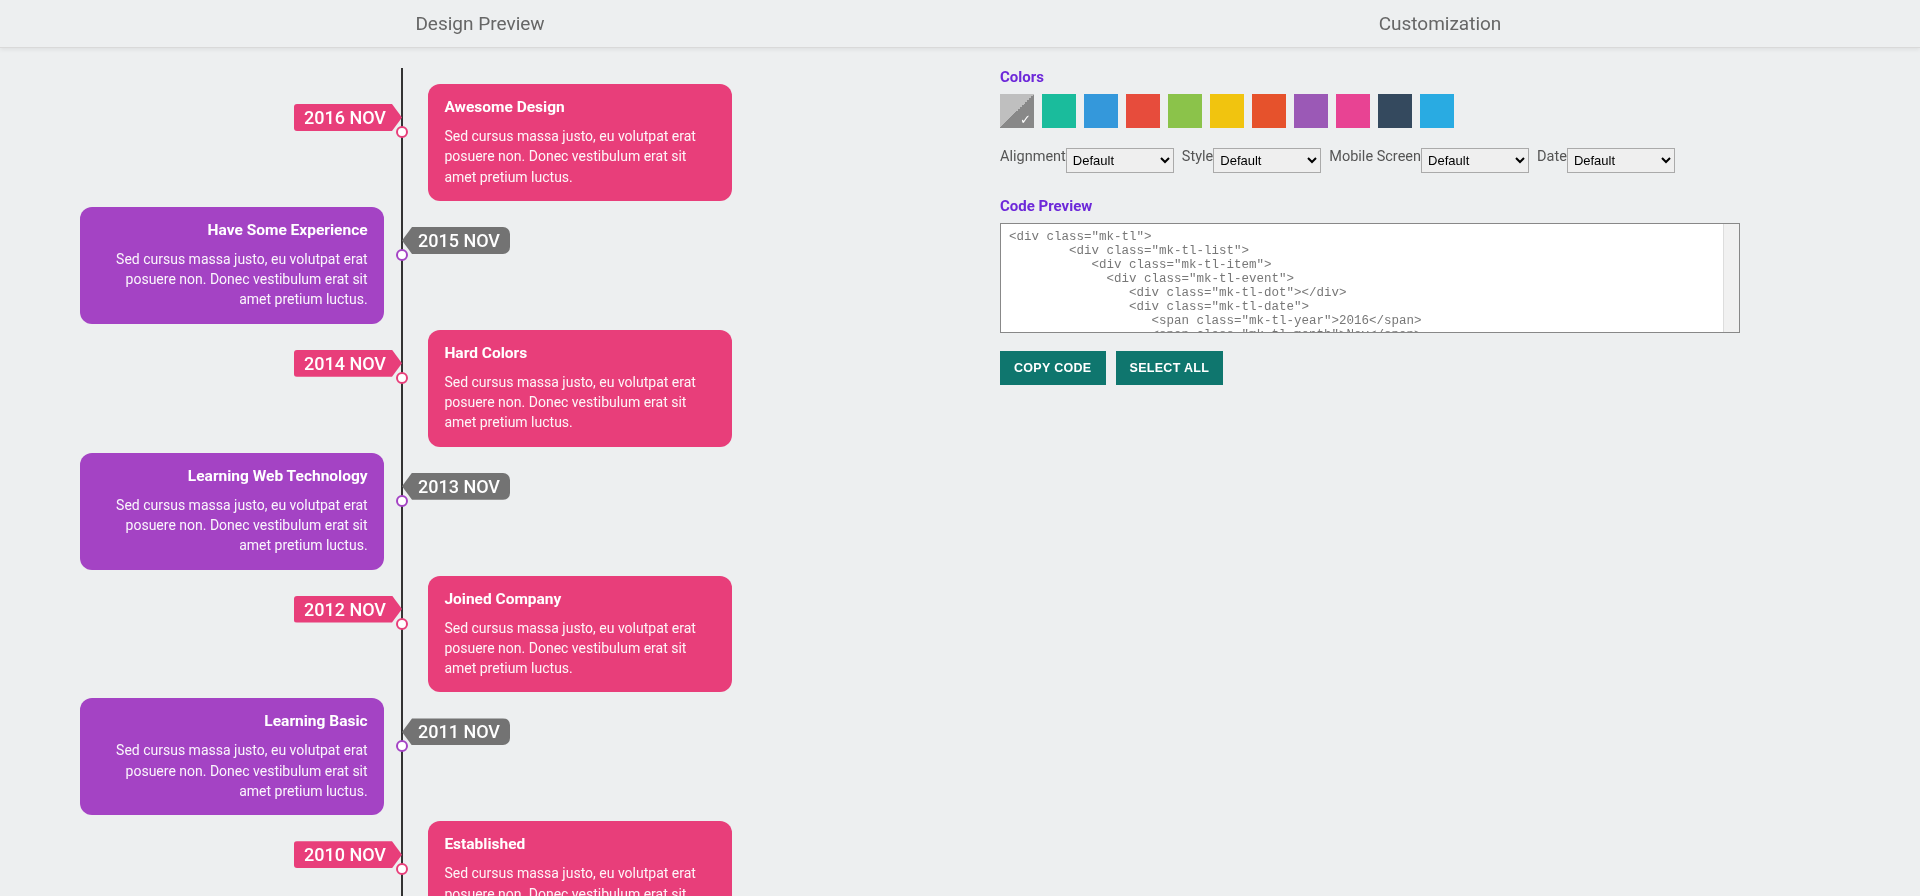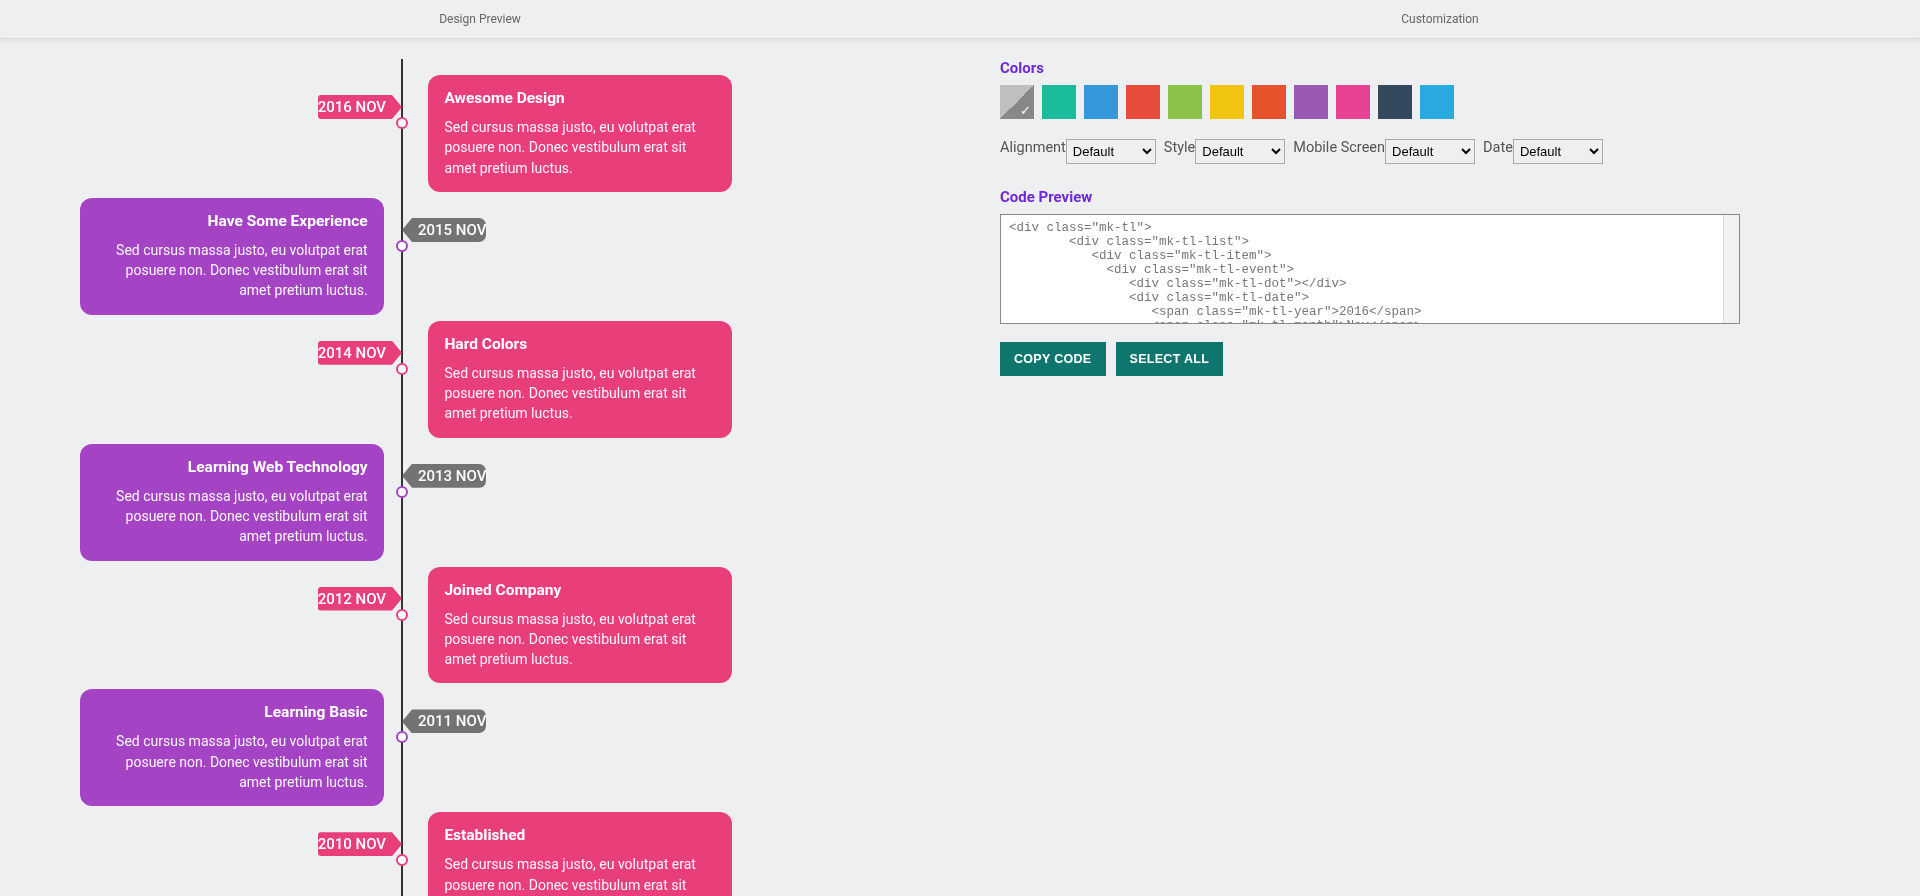--- a/index.html
+++ b/index.html
@@ -11,21 +11,21 @@
   .tabs {
     display: flex;
     background: #edeff0;
     border-bottom: 1px solid #d9d9d9;
     box-shadow: 0 2px 4px rgba(0,0,0,0.06);
   }
   .tab {
     flex: 1;
     text-align: center;
     padding: 12px 12px;
-    font-size: 12px;
+    font-size: 19px;
     color: #666;
     cursor: pointer;
   }
   .main {
     display: flex;
     gap: 40px;
     padding: 0 12px;
   }
   .preview-panel {
     flex: 0 0 50%;
@@ -65,24 +65,24 @@
     background: #fff;
     border: 2px solid #e83e7a;
     border-radius: 50%;
     transform: translate(-50%, 0);
     top: 42px;
     z-index: 3;
   }
   .tl-date {
     position: absolute;
     top: 20px;
-    font-size: 15px;
+    font-size: 18px;
     font-weight: 500;
     color: #fff;
-    padding: 3px 0;
+    padding: 3px 10px;
     border-radius: 3px;
     z-index: 2;
     white-space: nowrap;
   }
   .tl-item.right .tl-date {
     right: 50%;
     background: #e83e7a;
     border-top-left-radius: 3px;
     border-bottom-left-radius: 3px;
     border-top-right-radius: 0;
@@ -167,21 +167,21 @@
   .control-group {
     display: flex;
     flex-direction: row;
   }
   .control-group label {
     font-size: 14.5px;
     color: #555;
     margin-bottom: 7px;
   }
   .control-group select {
-    width: 90px;
+    width: 108px;
     font-size: 13px;
     padding: 3px 2px;
     border: 1px solid #aaa;
     background: #efefef;
   }
   .code-box {
     width: 740px;
     height: 110px;
     border: 1px solid #888;
     background: #fff;

